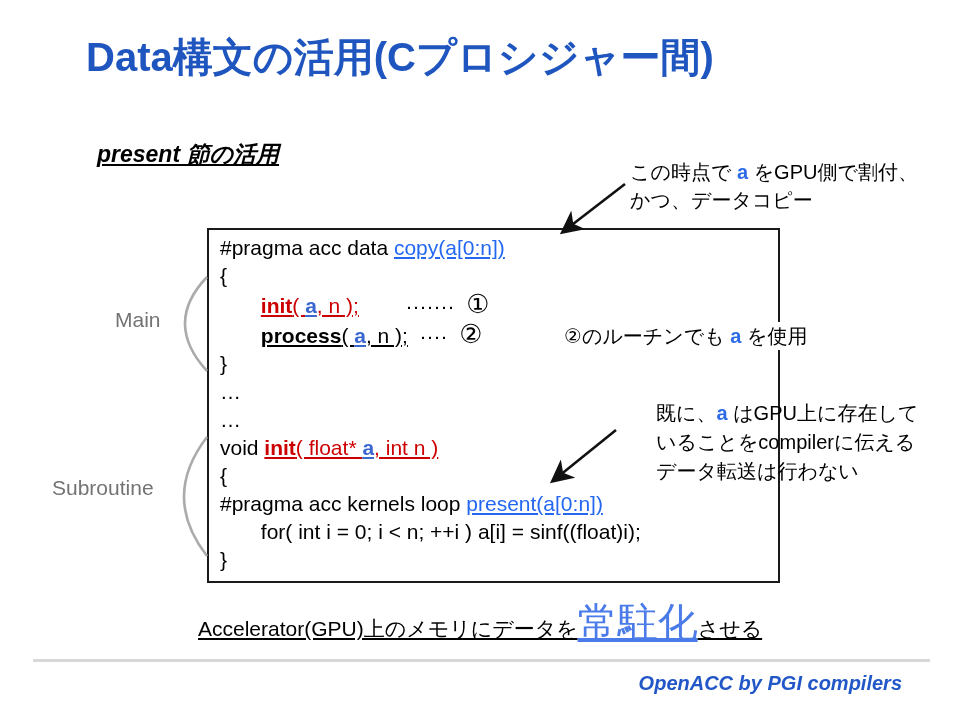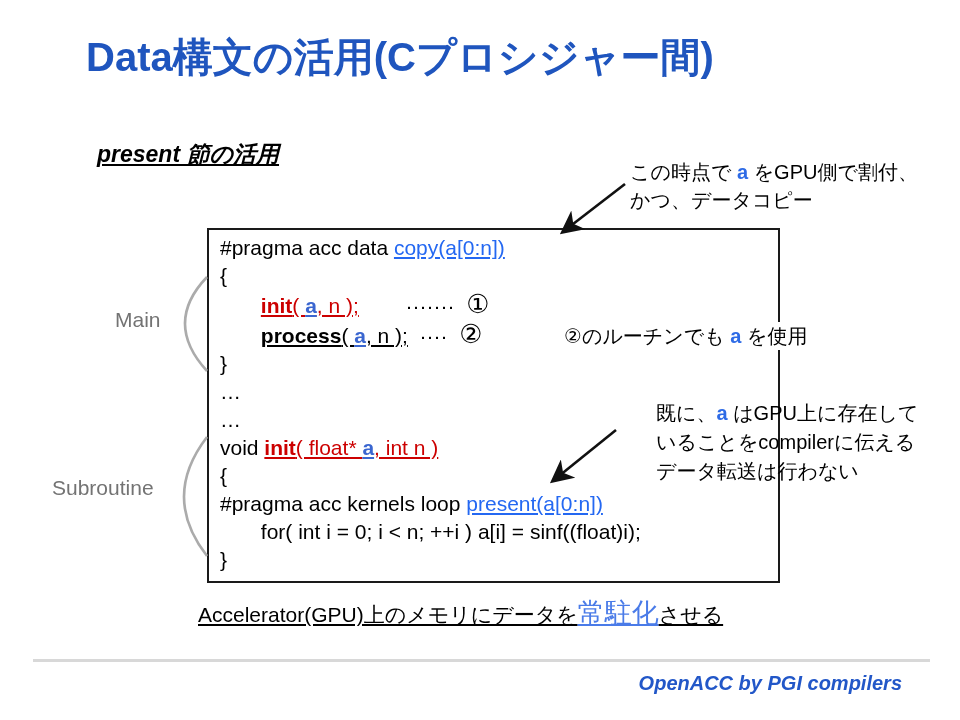--- a/index.html
+++ b/index.html
@@ -32,21 +32,21 @@
   .seg-plain{color:#000;}
   .seg-link{color:#2468F2;text-decoration:underline;text-decoration-color:#2468F2;}
   .seg-redb{color:#CC0000;font-weight:bold;text-decoration:underline;text-decoration-color:#CC0000;}
   .seg-redu{color:#CC0000;text-decoration:underline;text-decoration-color:#CC0000;}
   .seg-bluea{color:#3A66D0;font-weight:bold;text-decoration:underline;text-decoration-color:#3A66D0;}
   .seg-boldu{color:#000;font-weight:bold;text-decoration:underline;}
   .seg-blacku{color:#000;text-decoration:underline;}
   .seg-circ{font-size:26px;}
   .seg-ablue{color:#2E6BE6;font-weight:bold;}
   .seg-ublack{color:#000;font-size:21px;text-decoration:underline;}
-  .seg-ubig{color:#4A7BE8;font-size:27px;text-decoration:underline;text-decoration-color:#4A7BE8;}
+  .seg-ubig{color:#4A7BE8;font-size:40px;text-decoration:underline;text-decoration-color:#4A7BE8;}
   
   .side-label{font-size:21px;color:#737373;}
   #label-main{top:308px;left:115px;}
   #label-subroutine{top:476px;left:52px;}
   
   #bottom-caption{top:595px;left:198px;display:flex;align-items:baseline;}
   
   #divider{top:659px;left:33px;width:897px;height:3px;background:#D8D8D8;}
   #footer{top:672px;right:58px;font-size:20px;font-weight:bold;font-style:italic;color:#2257C8;}
   

